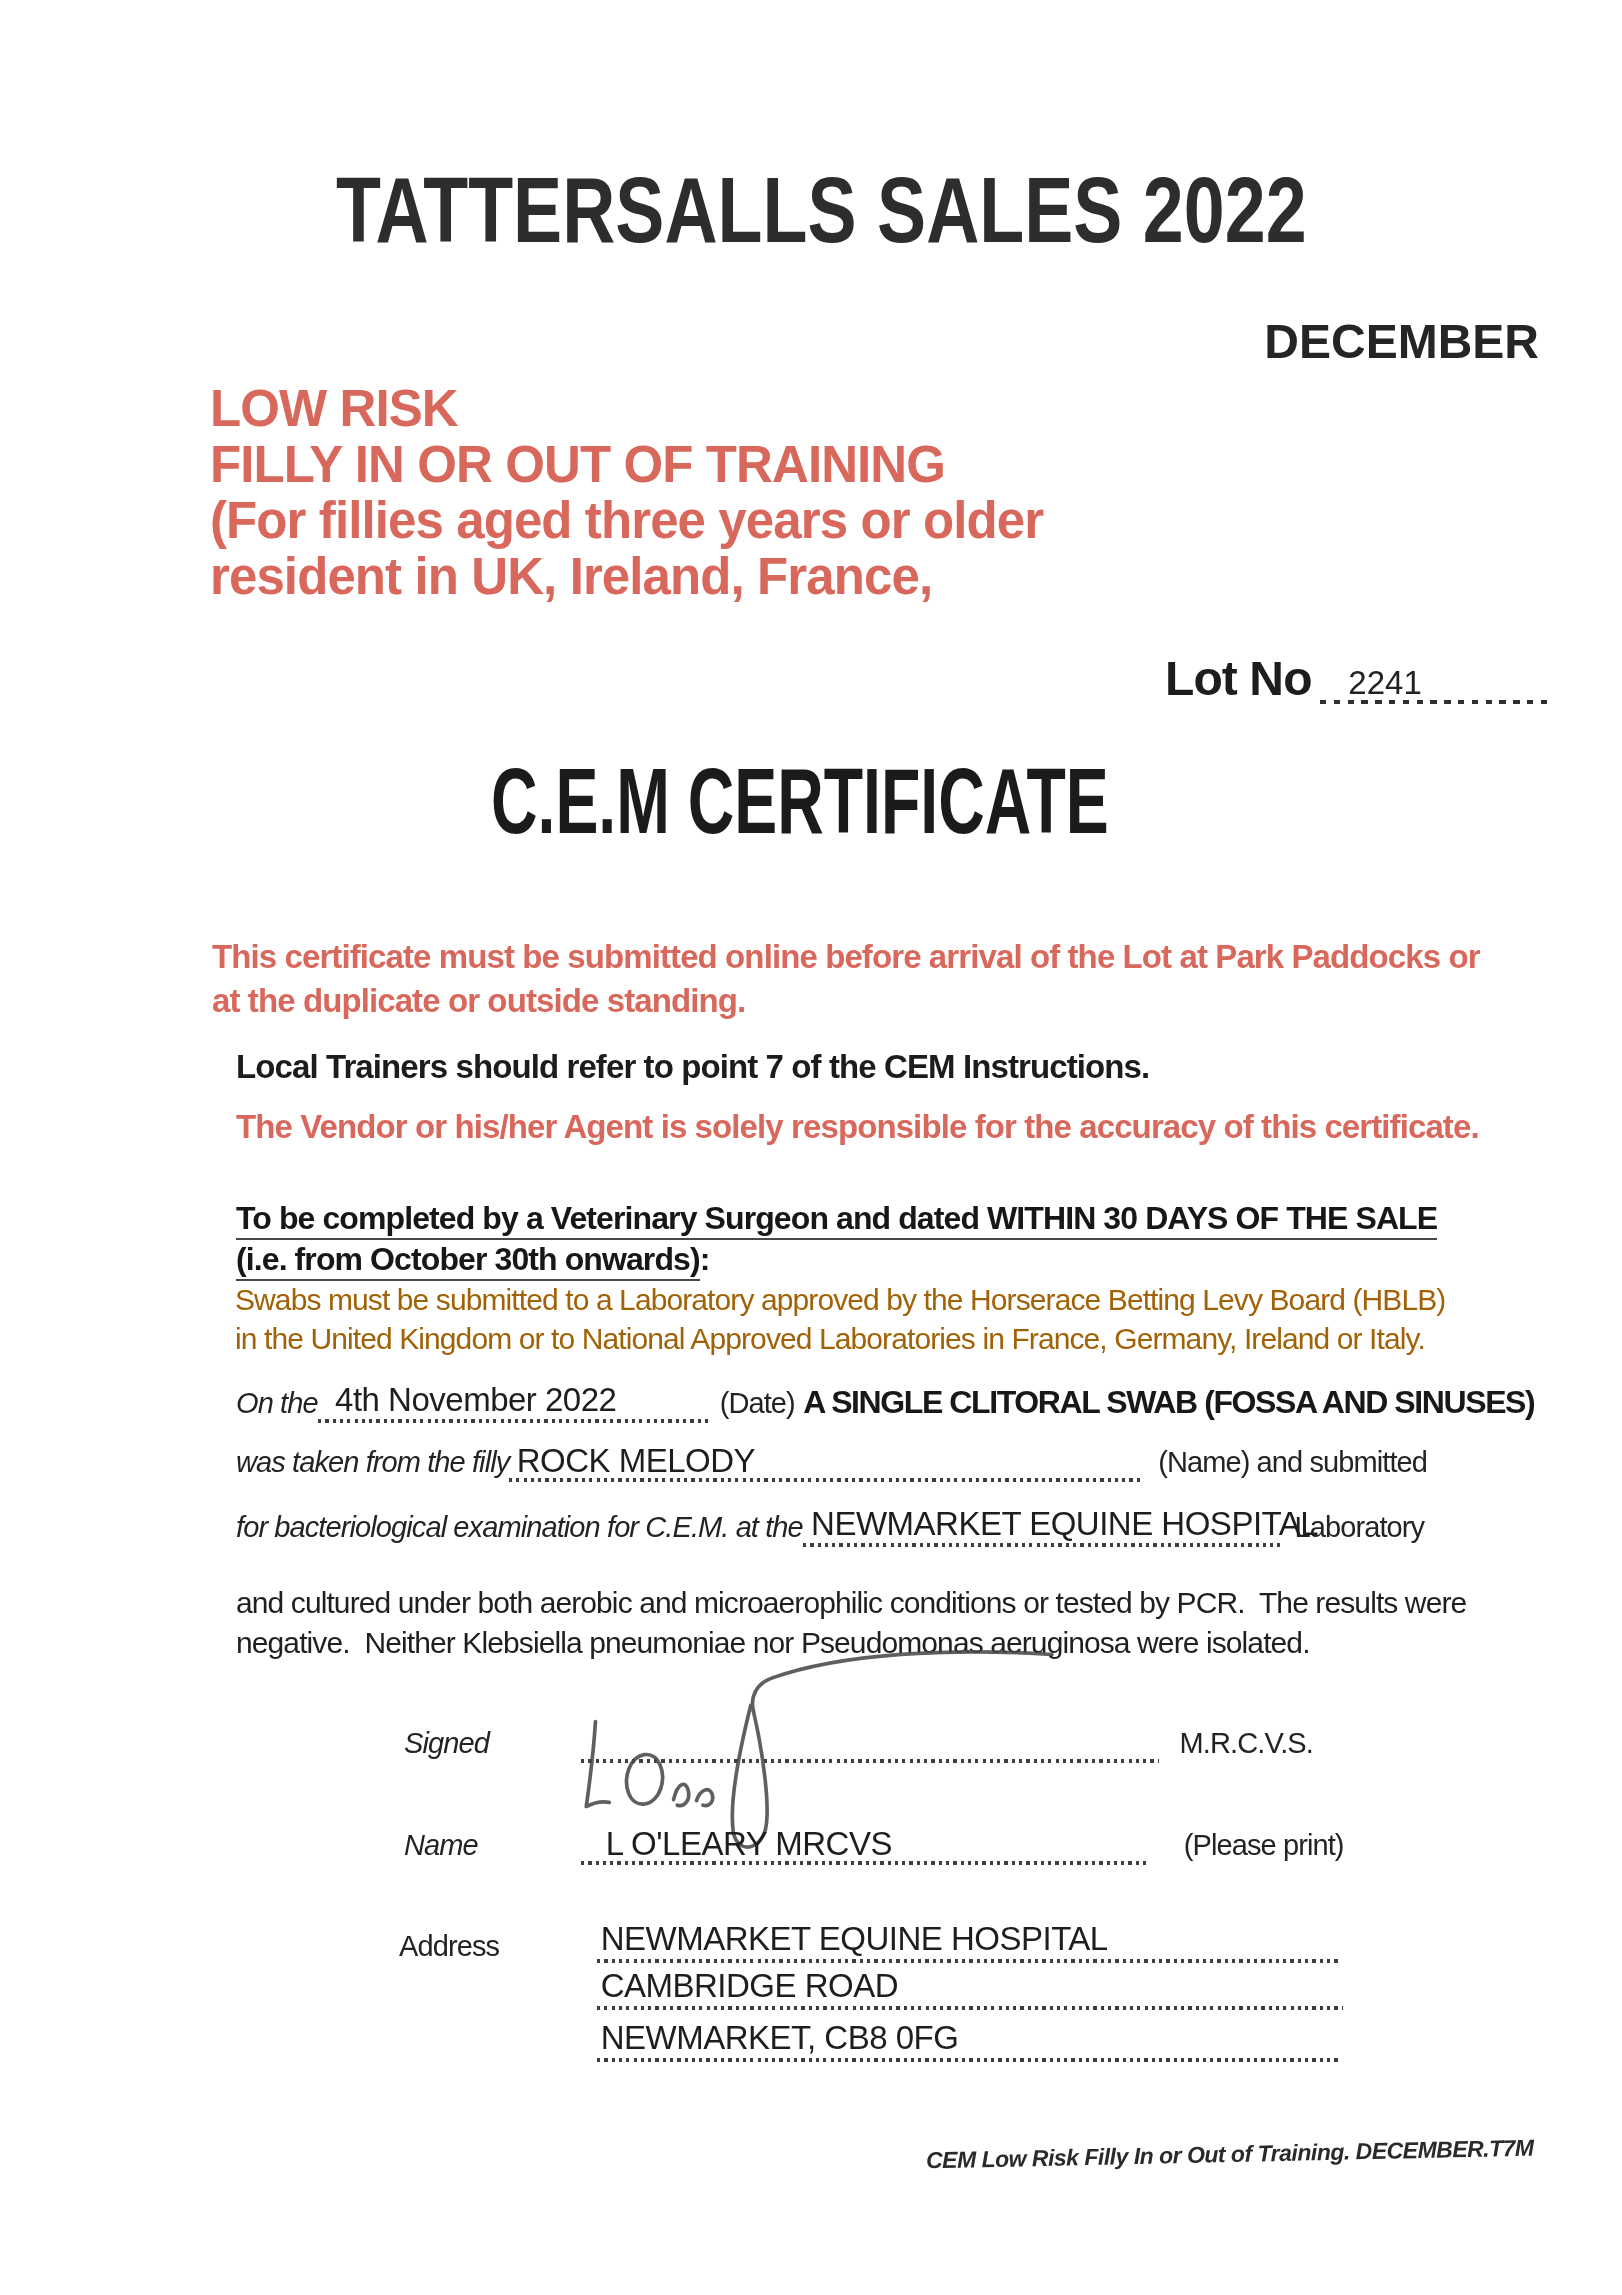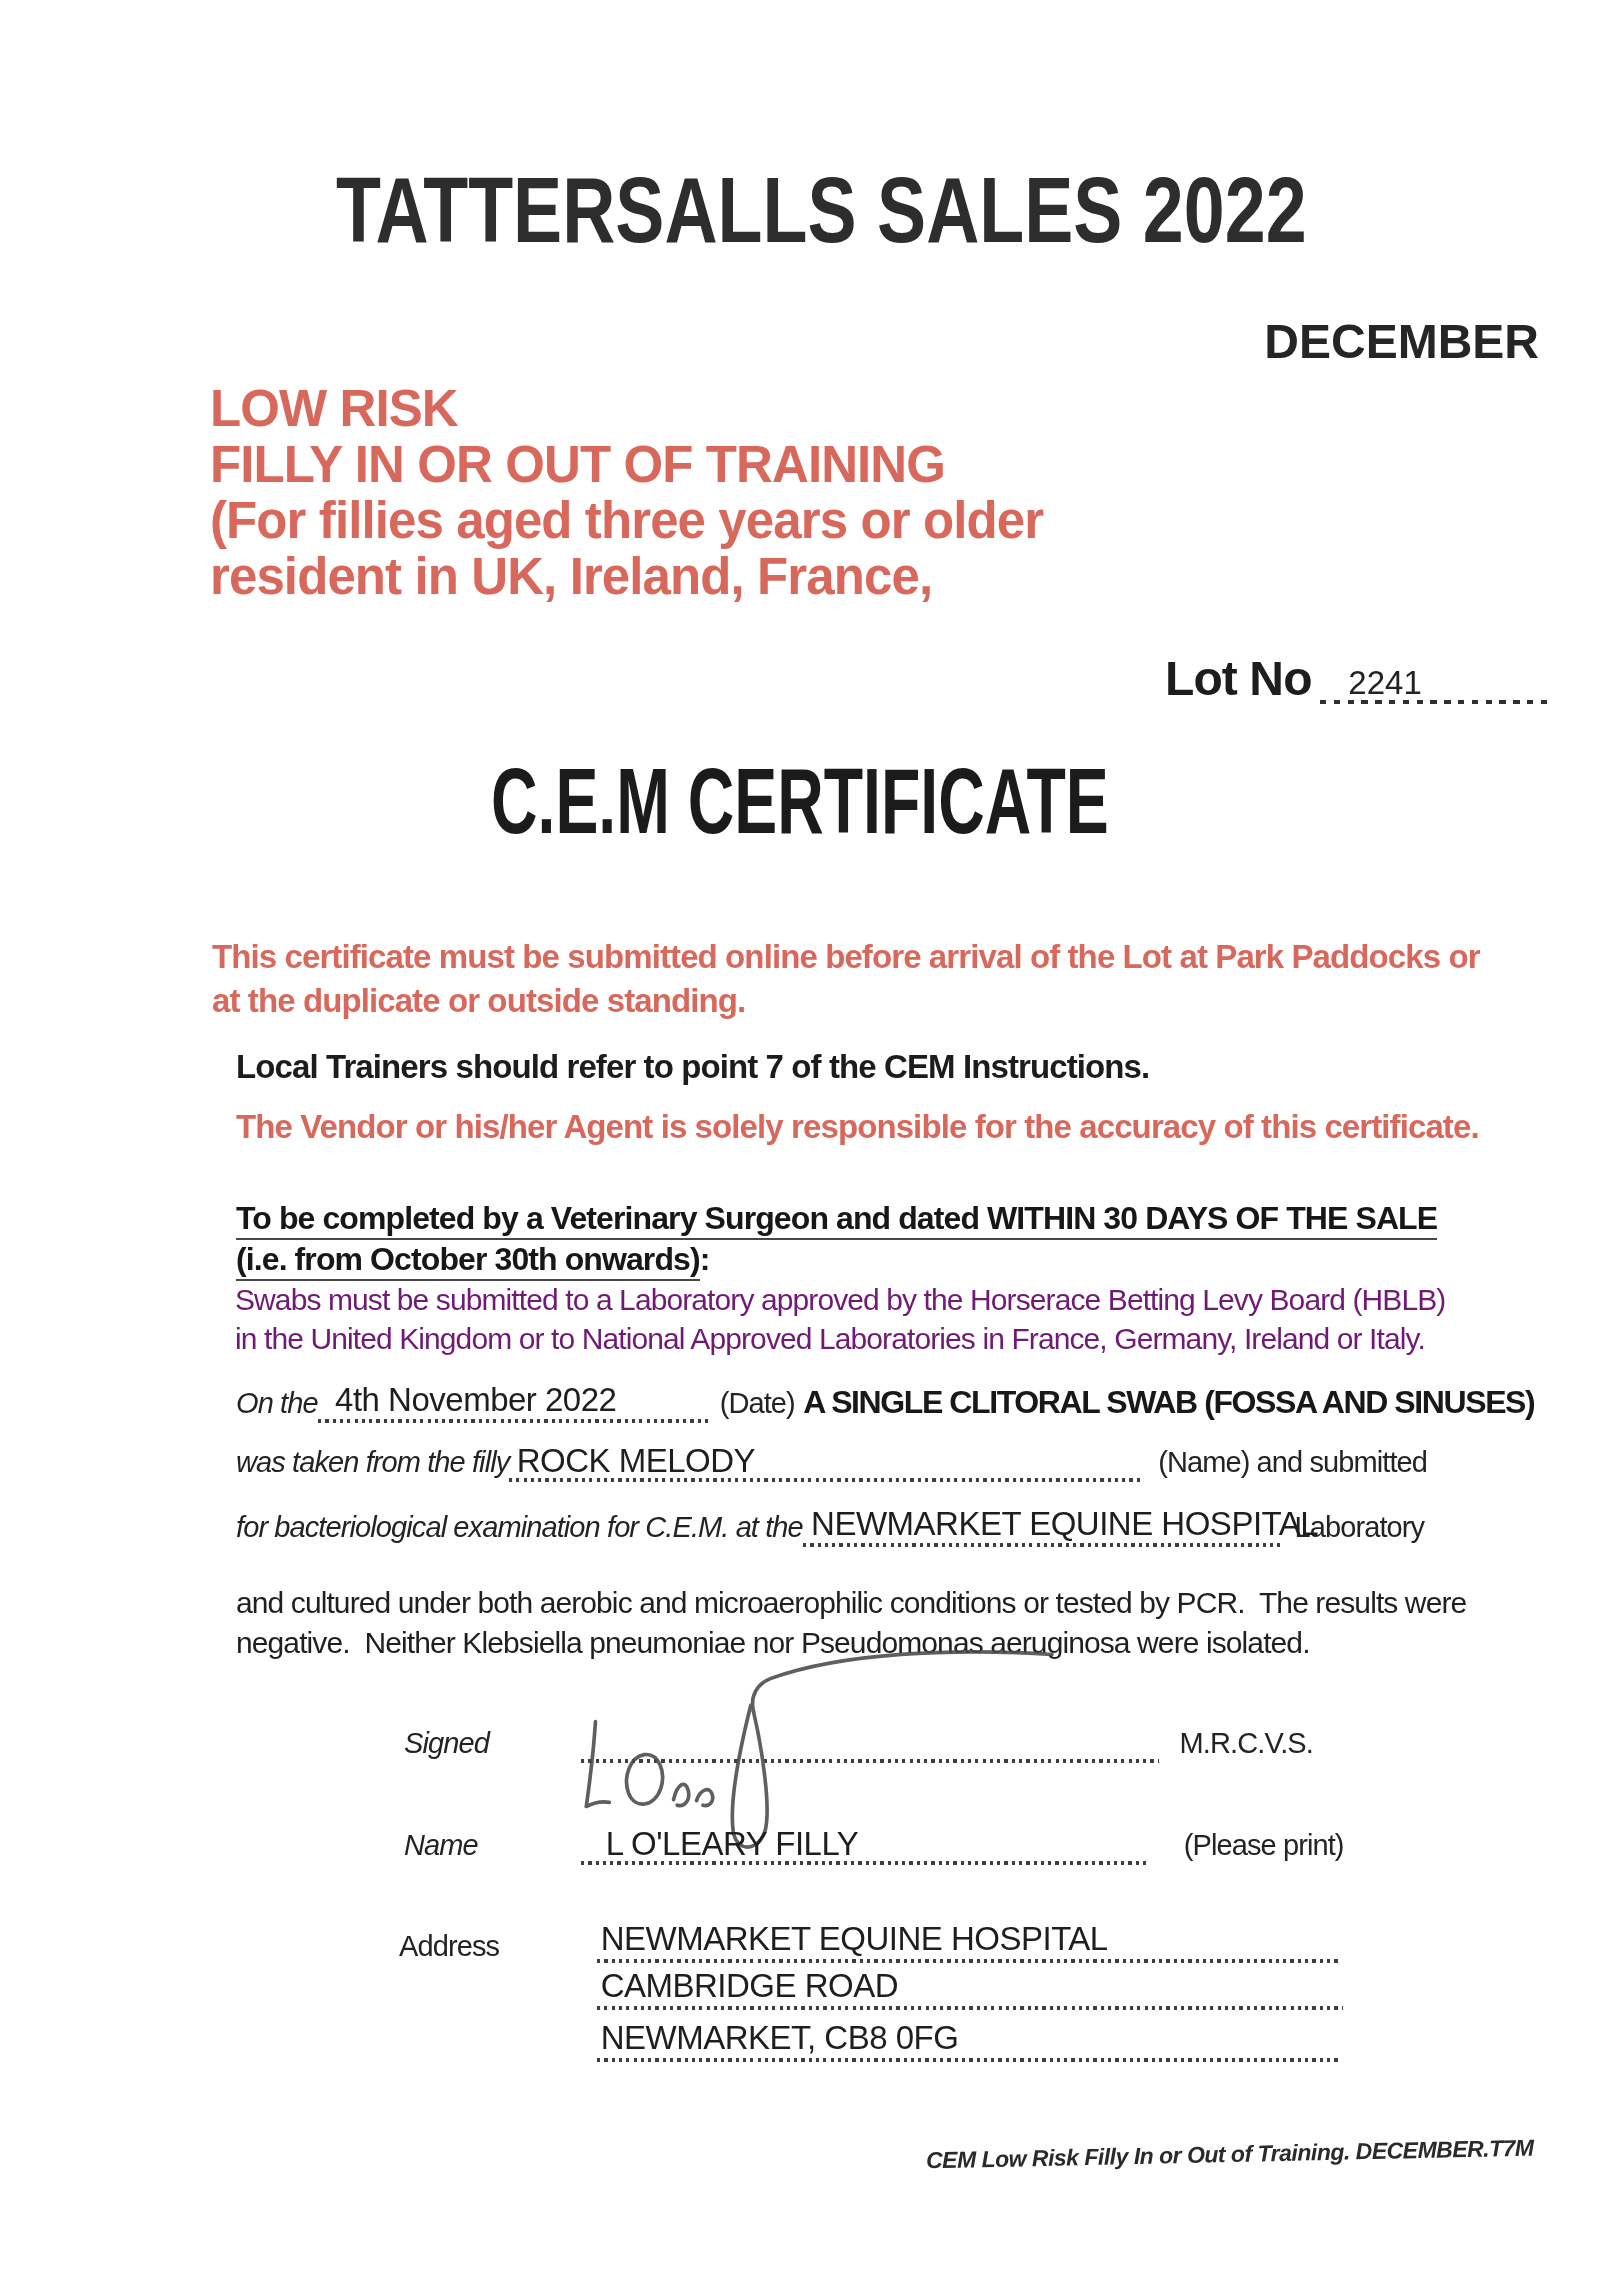--- a/index.html
+++ b/index.html
@@ -48,21 +48,21 @@
   .submit-note { left: 212px; top: 935px; font-size: 33px; font-weight: bold; letter-spacing: -0.9px; }
   .submit-note div { line-height: 44px; }
 
   .local-note  { left: 236px; top: 1050px; font-size: 33px; font-weight: bold; letter-spacing: -0.9px; color: #1c1c1c; }
   .vendor-note { left: 236px; top: 1110px; font-size: 33px; font-weight: bold; letter-spacing: -0.9px; }
 
   .completion-1 { left: 236px; top: 1202px; font-size: 32px; font-weight: bold; letter-spacing: -0.9px; color: #171717; }
   .completion-2 { left: 236px; top: 1243px; font-size: 32px; font-weight: bold; letter-spacing: -0.9px; color: #171717; }
   .u-rule { display: inline-block; border-bottom: 2.8px solid #474747; padding-bottom: 3.7px; }
 
-  .swabs-note { left: 235px; top: 1280px; font-size: 30px; letter-spacing: -0.9px; color: #701a75; }
+  .swabs-note { left: 235px; top: 1280px; font-size: 30px; letter-spacing: -0.9px; color: #a16207; }
   .swabs-note div { line-height: 39px; }
 
   .form-row { display: flex; align-items: flex-end; }
   .row-a { left: 236px; top: 1373px; height: 50px; }
   .row-b { left: 236px; top: 1436px; height: 46px; }
   .row-c { left: 236px; top: 1500px; height: 47px; }
   .flabel  { font-size: 29px; letter-spacing: -0.9px; padding-bottom: 4.6px; color: #232323; font-style: italic; }
   .fsuffix { font-size: 29px; letter-spacing: -0.9px; padding-bottom: 4.6px; color: #232323; }
   .fbold   { font-size: 32px; font-weight: bold; letter-spacing: -1.4px; padding-bottom: 4.6px; color: #181818; }
   .dotline { position: relative; height: 100%; }
@@ -198,21 +198,21 @@
       <path d="M232,330 C240,295 258,286 264,310 C269,332 255,347 240,342"></path>
       <path d="M282,332 C290,308 310,300 316,318 C321,334 310,346 296,342"></path>
       <path d="M400,125 C380,205 352,330 362,400 C370,448 420,442 432,395 C444,345 424,215 406,138"></path>
       <path d="M406,138 C398,104 414,78 444,66 C600,10 840,0 1056,14"></path>
     </g>
   </svg>
 
   <div class="abs form-row name-row">
     <span class="flabel">Name</span>
     <span class="dotline name-dots">
-      <span class="fvalue val-name">L O'LEARY FILLY</span>
+      <span class="fvalue val-name">L O'LEARY MRCVS</span>
     </span>
     <span class="fsuffix ml50">(Please print)</span>
   </div>
 
   <div class="abs address-label">Address</div>
 
   <div class="addr-box dotline addr-1">
     <span class="fvalue val-addr">NEWMARKET EQUINE HOSPITAL</span>
   </div>
   <div class="addr-box dotline addr-2">

